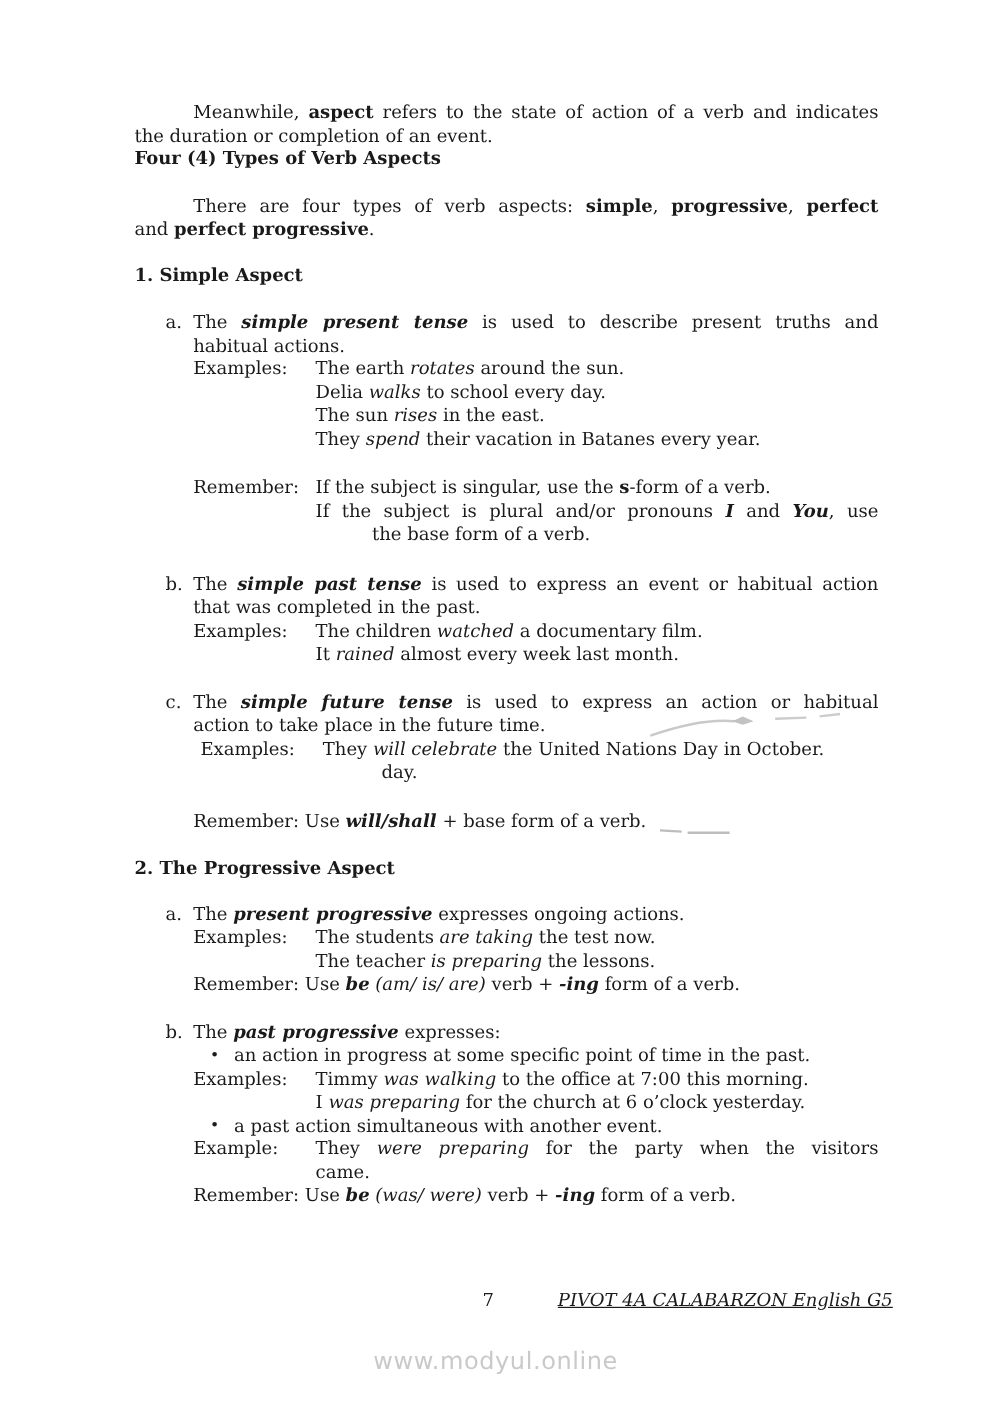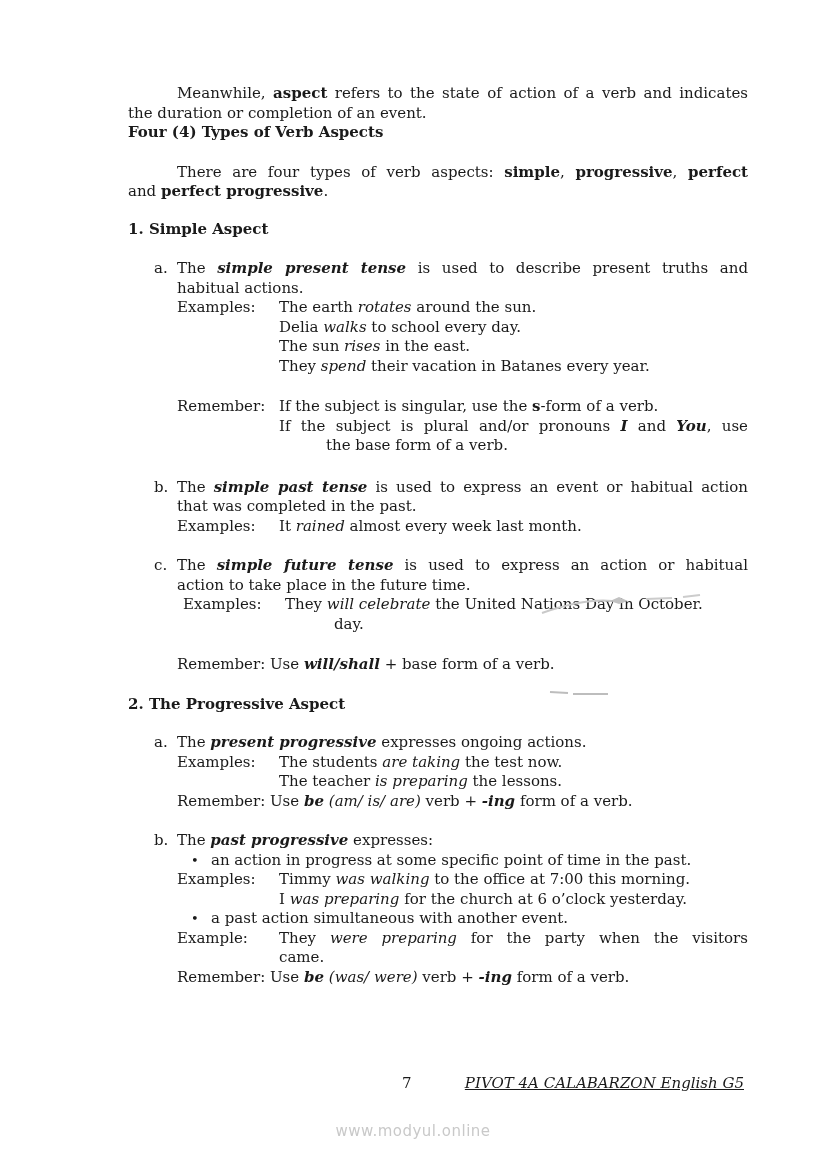--- a/index.html
+++ b/index.html
@@ -2,21 +2,21 @@
 <html><head>
 <meta charset="utf-8">
 <style>
   html,body { margin:0; padding:0; background:#ffffff; }
   .page {
     position:relative; width:826px; height:1169px; background:#ffffff;
     font-family:"DejaVu Serif","Liberation Serif",serif;
     color:#1a1a1a; overflow:hidden;
   }
   .content {
-    position:absolute; left:128px; top:0; width:620px;
+    position:absolute; left:112px; top:0; width:620px;
     padding-top:84px; font-size:15px; line-height:19.5px;
   }
   .line { min-height:19.5px; }
   .jl { text-align:justify; text-align-last:justify; }
   .ind { padding-left:49px; }
   .b { font-weight:bold; }
   .i { font-style:italic;text-align:center; }
   .heading { font-weight:bold; }
   .item { position:relative; margin-left:49px; }
   .marker { position:absolute; left:-23px; top:0; }
@@ -27,21 +27,21 @@
   .bdot { flex:none; width:20px; margin-left:14px; font-size:13px; }
   .footer {
     position:absolute; top:1074px; left:124px; width:620px; height:20px;
     font-size:15px; line-height:19.5px;
   }
   .pagenum { position:absolute; left:278px; }
   .source { position:absolute; right:0; font-style:italic;text-decoration:underline; }
   .watermark {
     position:absolute; top:1124px; left:0; width:826px; text-align:center;
     font-family:"DejaVu Sans","Liberation Sans",sans-serif;
-    font-size:15px; line-height:1; color:#c9c9c9; letter-spacing:0.5px;
+    font-size:20px; line-height:1; color:#c9c9c9; letter-spacing:0.5px;
   }
   .artifact { position:absolute; left:540px; top:588px; }
 </style>
 </head>
 <body>
 
 <div class="page">
   <div class="content">
 
     <div>
@@ -84,20 +84,21 @@
       </div>
     </div>
 
     <div class="item" style="margin-top:22px">
       <span class="marker">b.</span>
       <div class="line jl"><span>The </span><span class="b i">simple past tense</span><span> is used to express an event or habitual action</span></div>
       <div class="line">that was completed in the past.</div>
       <div class="exrow">
         <span class="exlabel">Examples:</span>
         <div class="exbody">
+          <div class="line"><span>The children </span><span class="i">watched</span><span> a documentary film.</span></div>
           <div class="line"><span>It </span><span class="i">rained</span><span> almost every week last month.</span></div>
         </div>
       </div>
     </div>
 
     <div class="item" style="margin-top:20px">
       <span class="marker">c.</span>
       <div class="line jl"><span>The </span><span class="b i">simple future tense</span><span> is used to express an action or habitual</span></div>
       <div class="line">action to take place in the future time.</div>
       <div class="exrow">

